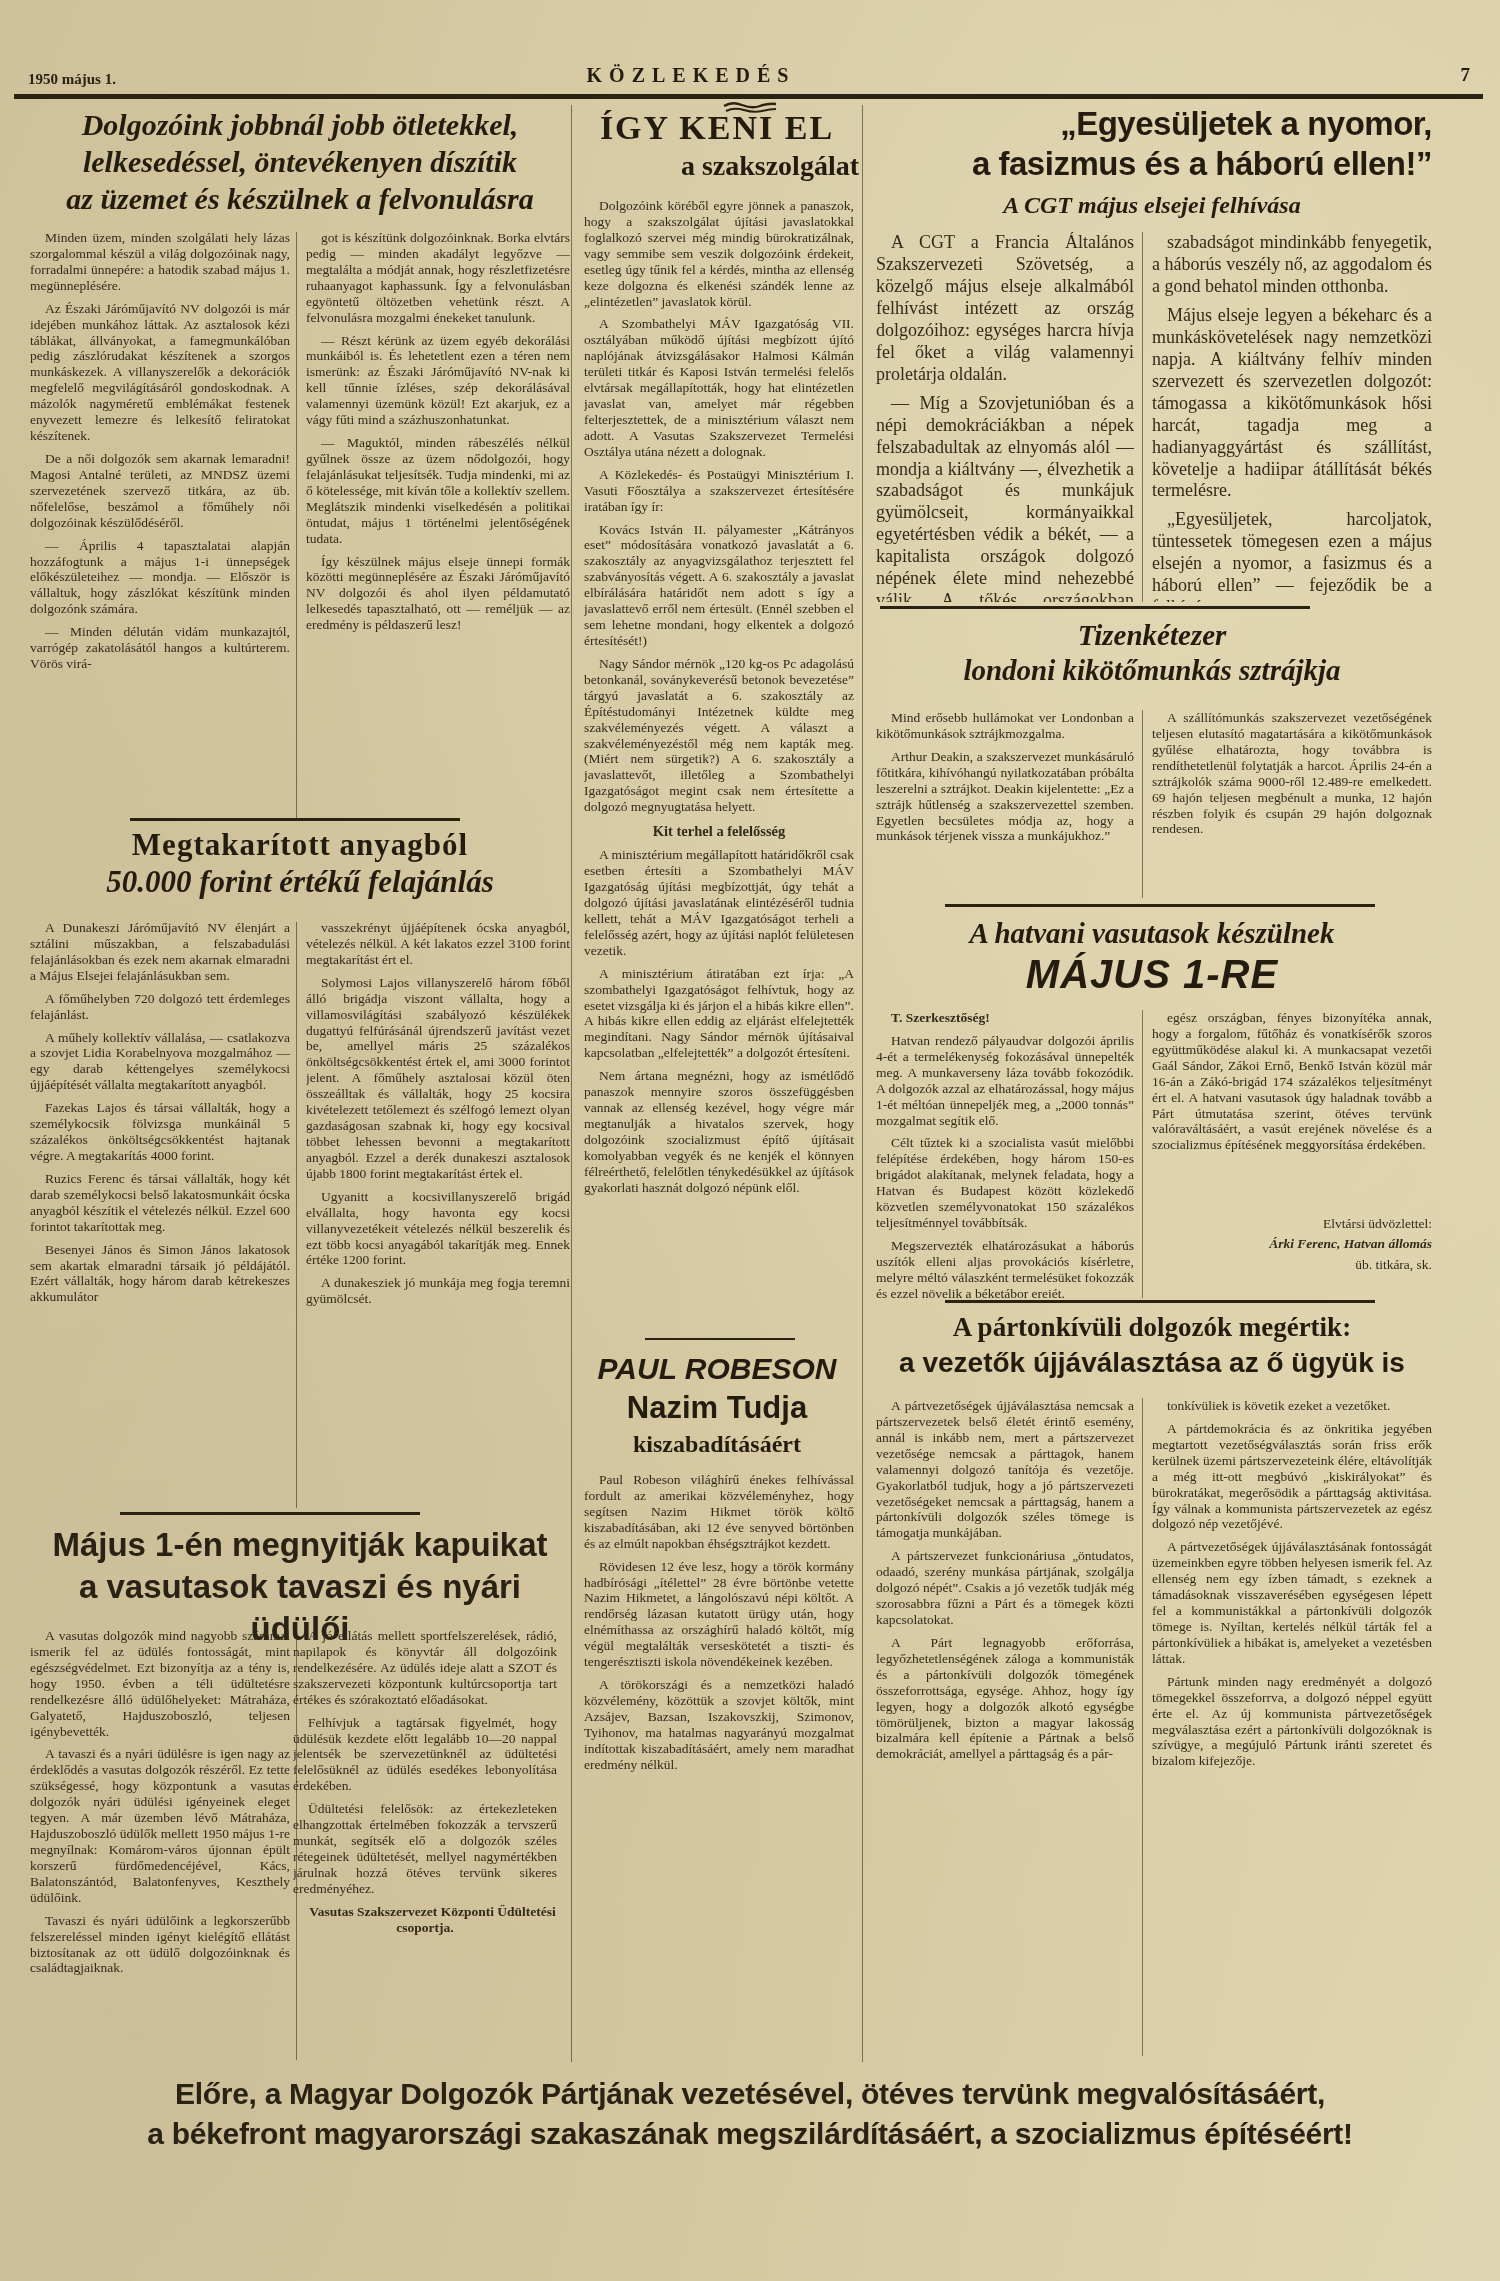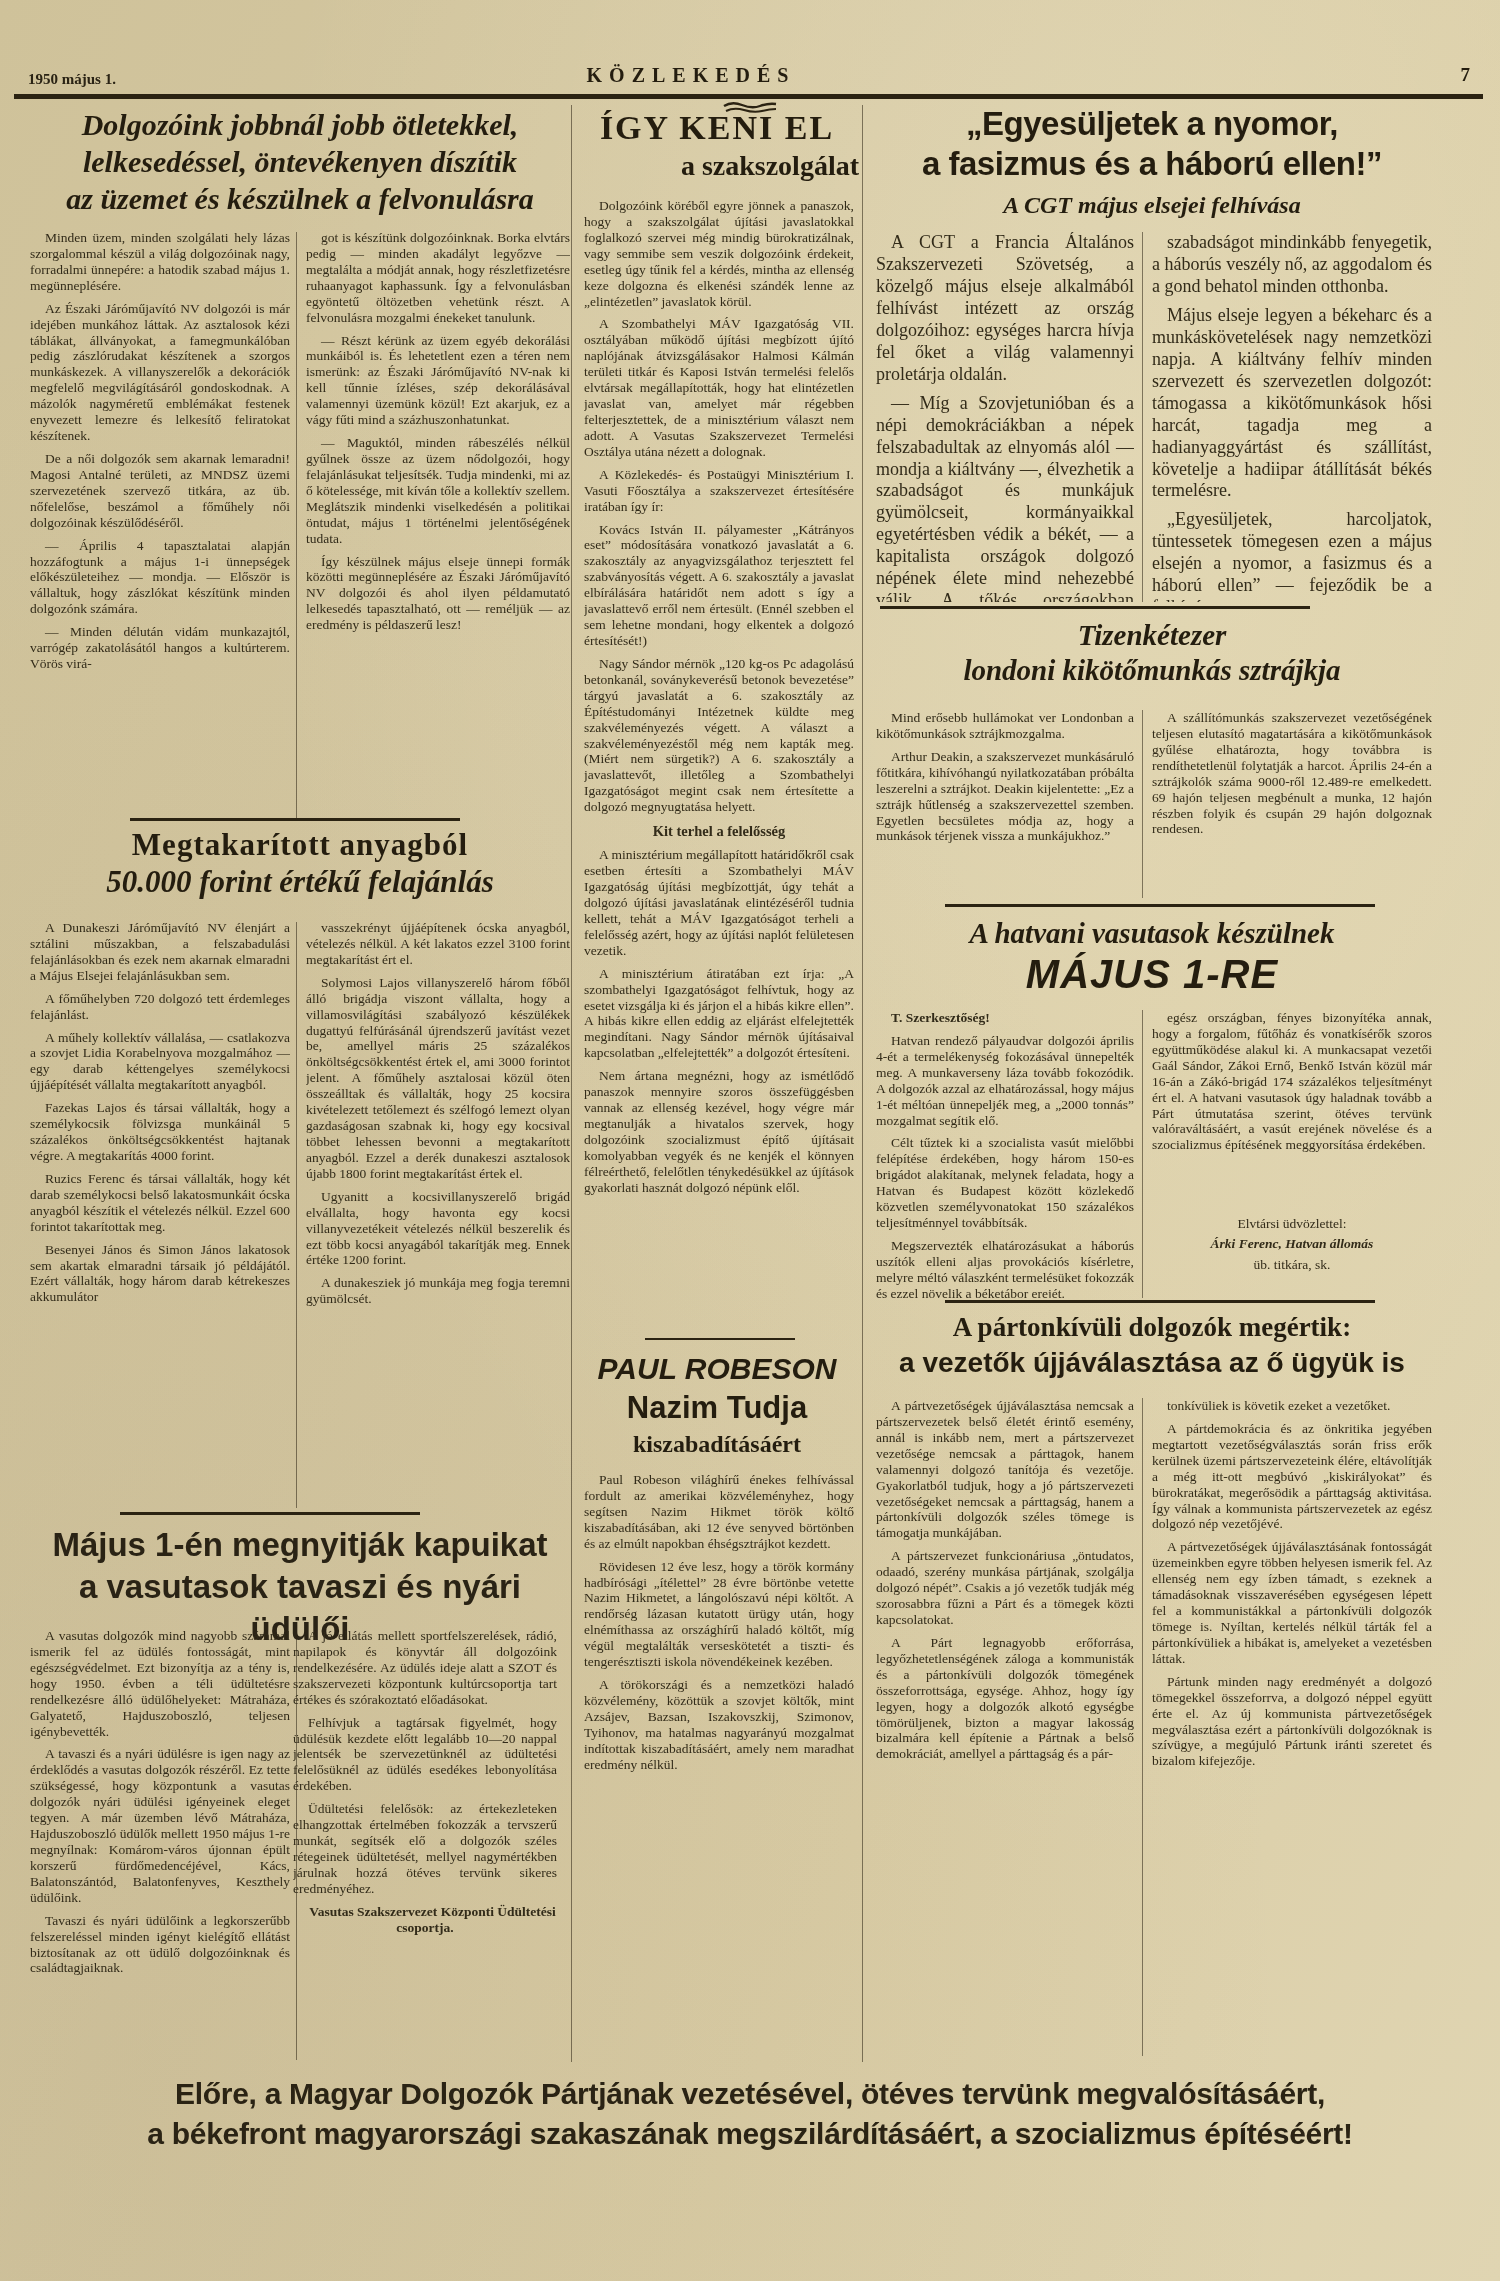--- a/index.html
+++ b/index.html
@@ -14,34 +14,34 @@
   .abs{position:absolute;}
   .rule{position:absolute;background:#2b2312;}
   .vdiv{position:absolute;width:1px;background:rgba(43,35,18,.55);}
   .col{position:absolute;text-align:justify;overflow:hidden;
        font-size:13.5px;line-height:1.18;color:#322b19;}
   .col p{margin:0 0 7px;text-indent:15px;}
   .col-lg{font-size:18px;line-height:1.22;}
   .t-a1{font:italic bold 30px/37px "Liberation Serif","DejaVu Serif",serif;color:#241d0f;text-align:center;}
   .t-mid1{font:bold 34px/36px "Liberation Serif","DejaVu Serif",serif;letter-spacing:2px;color:#241d0f;text-align:center;}
   .t-mid2{font:bold 28px/32px "Liberation Serif","DejaVu Serif",serif;color:#241d0f;text-align:right;}
-  .t-cgt{font:bold 33px/40px "Liberation Sans","DejaVu Sans",sans-serif;color:#241d0f;text-align:center;letter-spacing:-.5px;}
+  .t-cgt{font:bold 33px/40px "Liberation Sans","DejaVu Sans",sans-serif;color:#241d0f;text-align:right;letter-spacing:-.5px;}
   .t-sub{font:italic bold 24px/30px "Liberation Serif","DejaVu Serif",serif;color:#241d0f;text-align:center;}
   .t-serifit{font:italic bold 29px/35px "Liberation Serif","DejaVu Serif",serif;color:#241d0f;text-align:center;}
   .t-majus{font:italic bold 40px/44px "Liberation Sans","DejaVu Sans",sans-serif;color:#241d0f;text-align:center;letter-spacing:1px;}
   .t-party2{font:bold 28px/34px "Liberation Sans","DejaVu Sans",sans-serif;color:#241d0f;text-align:center;}
   .t-save1{font:bold 31px/34px "Liberation Serif","DejaVu Serif",serif;color:#241d0f;text-align:center;letter-spacing:1px;}
   .t-save2{font:italic bold 31px/36px "Liberation Serif","DejaVu Serif",serif;color:#241d0f;text-align:center;}
   .t-res{font:bold 33px/42px "Liberation Sans","DejaVu Sans",sans-serif;color:#2a2315;text-align:center;}
   .t-rob1{font:italic bold 30px/34px "Liberation Sans","DejaVu Sans",sans-serif;color:#241d0f;text-align:center;}
   .t-rob2{font:bold 31px/35px "Liberation Sans","DejaVu Sans",sans-serif;color:#241d0f;text-align:center;}
   .t-rob3{font:bold 24px/28px "Liberation Serif","DejaVu Serif",serif;color:#241d0f;text-align:center;}
   .subhead{font-weight:bold;text-align:center;text-indent:0;margin:8px 0 7px;font-size:14.5px;}
   .salut{font-weight:bold;text-indent:0;margin:0 0 7px;}
-  .closing{position:absolute;text-align:center;font-size:13.5px;line-height:1.5;color:#322b19;}
+  .closing{position:absolute;text-align:right;font-size:13.5px;line-height:1.5;color:#322b19;}
   .closing .ln2{font-style:italic;font-weight:bold;}
   .signoff{font-weight:bold;text-align:center;text-indent:0;margin-top:8px;}
   .banner{position:absolute;left:0;width:1500px;text-align:center;
           font:bold 30px/36px "Liberation Sans","DejaVu Sans",sans-serif;color:#2a2314;letter-spacing:-.3px;}
   .hdr-date{font:bold 15px/18px "Liberation Serif","DejaVu Serif",serif;color:#2a2314;}
   .hdr-mast{font:bold 20px/22px "Liberation Serif","DejaVu Serif",serif;letter-spacing:7px;color:#241d0f;}
   .hdr-num{font:bold 19px/22px "Liberation Serif","DejaVu Serif",serif;color:#241d0f;}
 </style>
 </head>
 <body>

